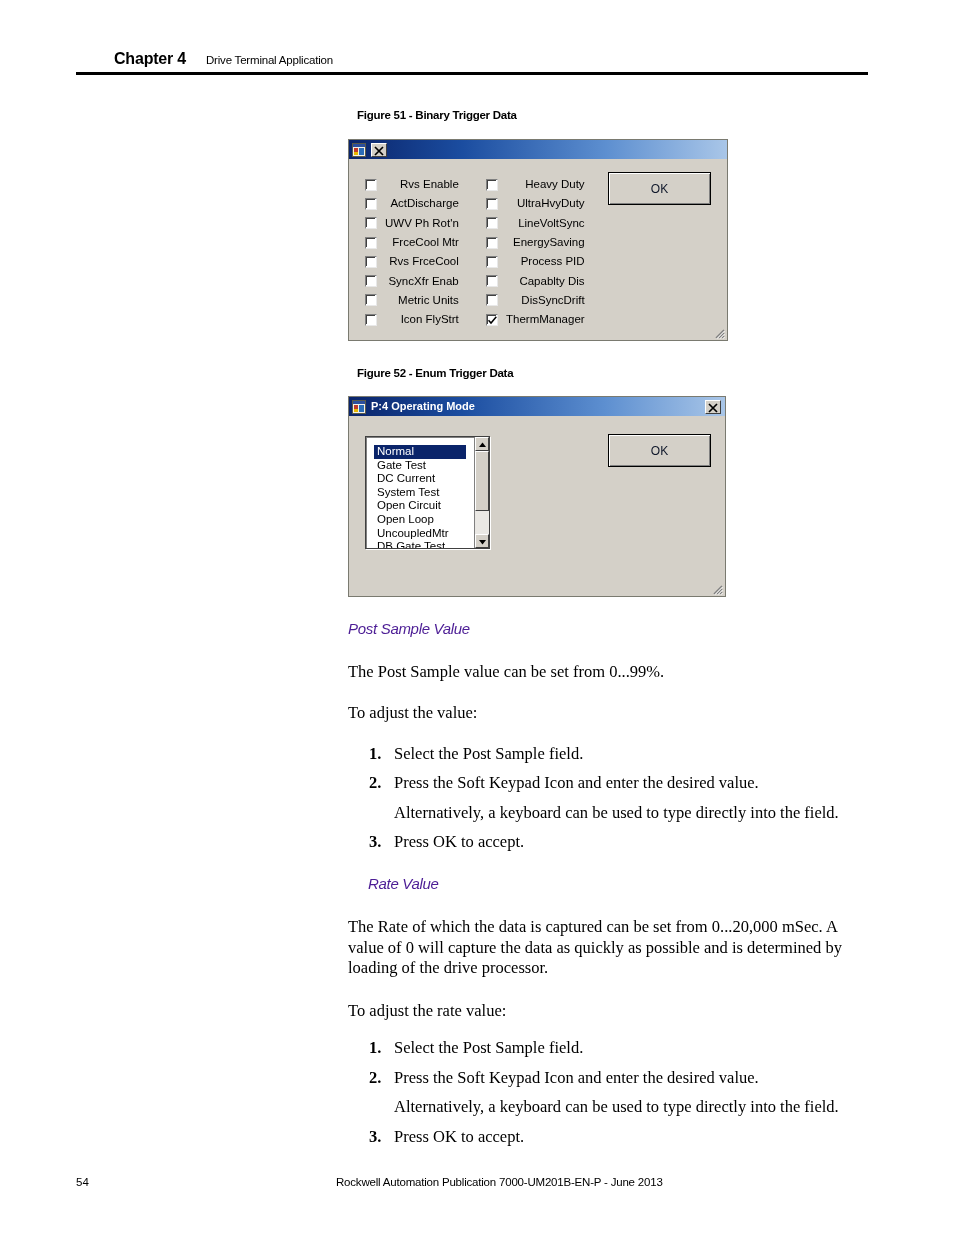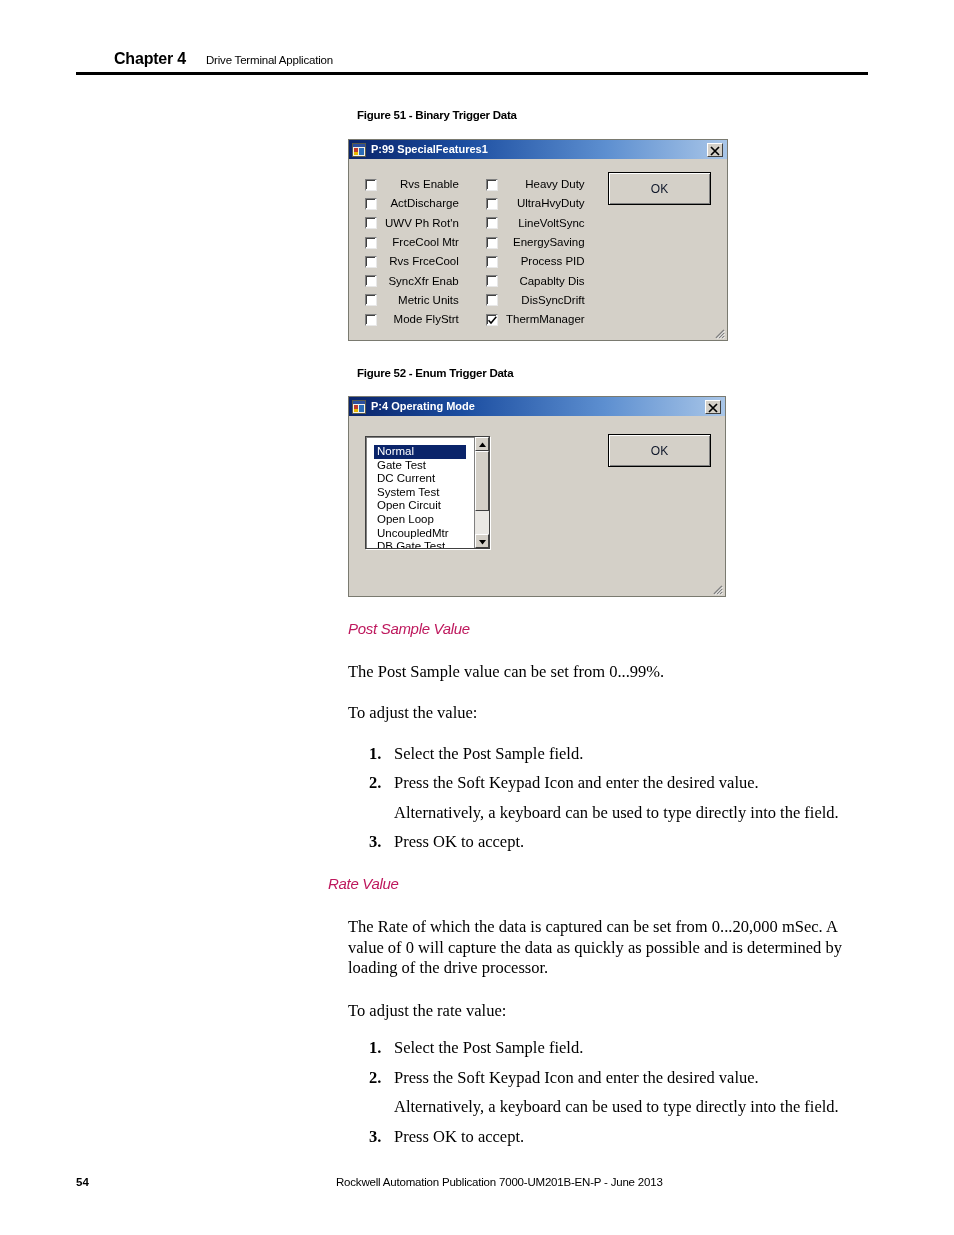--- a/index.html
+++ b/index.html
@@ -260,21 +260,21 @@
     box-sizing: border-box;
   }
 
   
   .sec-heading {
     position: absolute;
     font-family: "Liberation Sans", sans-serif;
     font-style: italic;
     font-size: 15px;
     letter-spacing: -0.3px;
-    color: #be185d;
+    color: #4c1d95;
     white-space: nowrap;
   }
   .body-para {
     position: absolute;
     font-family: "Liberation Serif", serif;
     font-size: 16.5px;
     line-height: 20.5px;
     color: #000;
   }
   .num-item {
@@ -295,21 +295,21 @@
     display: block;
     margin-left: 25px;
   }
 
   
   .footer-page {
     position: absolute;
     left: 76px;
     top: 1176px;
     font-family: "Liberation Sans", sans-serif;
-    font-weight: bold;
+    font-weight: normal;
     font-size: 11.5px;
     color: #000;
   }
   .footer-pub {
     position: absolute;
     left: 336px;
     top: 1176px;
     font-family: "Liberation Sans", sans-serif;
     font-size: 11.5px;
     letter-spacing: -0.2px;
@@ -329,21 +329,20 @@
 <div class="fig-caption" style="left:348px; top:109px;">Figure 51 - Binary Trigger Data</div>
 
 <div class="dialog" id="dlg51" style="left:348px; top:139px; width:380px; height:202px;">
   <div class="dialog-titlebar">
     <span class="win-icon">
       <i class="i-top"></i>
         <i class="i-red"></i>
         <i class="i-yel"></i>
         <i class="i-blue"></i>
     </span>
-    <span class="dialog-title-text">P:99 SpecialFeatures1</span>
     <span class="close-btn">
       <svg width="10" height="10" viewBox="0 0 10 10">
           <path d="M1 1 L9 9 M9 1 L1 9" stroke="#000" stroke-width="1.7" fill="none"></path>
         </svg>
     </span>
   </div>
   <div class="dialog-body">
     <div class="cb-col" id="dlg51col1" style="left:16px;">
         <div class="cb-row">
           <span class="cb-box"></span>
@@ -368,21 +367,21 @@
         <div class="cb-row">
           <span class="cb-box"></span>
           <span class="cb-label">SyncXfr Enab</span>
         </div>
         <div class="cb-row">
           <span class="cb-box"></span>
           <span class="cb-label">Metric Units</span>
         </div>
         <div class="cb-row">
           <span class="cb-box"></span>
-          <span class="cb-label">Mode FlyStrt</span>
+          <span class="cb-label">Icon FlyStrt</span>
         </div>
       </div>
     <div class="cb-col" id="dlg51col2" style="left:137px;">
         <div class="cb-row">
           <span class="cb-box"></span>
           <span class="cb-label">Heavy Duty</span>
         </div>
         <div class="cb-row">
           <span class="cb-box"></span>
           <span class="cb-label">UltraHvyDuty</span>
@@ -495,21 +494,21 @@
 </div>
 <div class="num-item" style="left:369px; top:803px; width:510px;">
   <span class="num"></span>
   <span class="txt">Alternatively, a keyboard can be used to type directly into the field.</span>
 </div>
 <div class="num-item" style="left:369px; top:832px; width:500px;">
   <span class="num">3.</span>
   <span class="txt">Press OK to accept.</span>
 </div>
 
-<div class="sec-heading" style="left:328px; top:875px;">Rate Value</div>
+<div class="sec-heading" style="left:368px; top:875px;">Rate Value</div>
 <div class="body-para" style="left:348px; top:917px; width:522px;">The Rate of which the data is captured can be set from 0...20,000 mSec. A value of 0 will capture the data as quickly as possible and is determined by loading of the drive processor.</div>
 <div class="body-para" style="left:348px; top:1001px; width:520px;">To adjust the rate value:</div>
 
 <div class="num-item" style="left:369px; top:1038px; width:500px;">
   <span class="num">1.</span>
   <span class="txt">Select the Post Sample field.</span>
 </div>
 <div class="num-item" style="left:369px; top:1068px; width:500px;">
   <span class="num">2.</span>
   <span class="txt">Press the Soft Keypad Icon and enter the desired value.</span>

